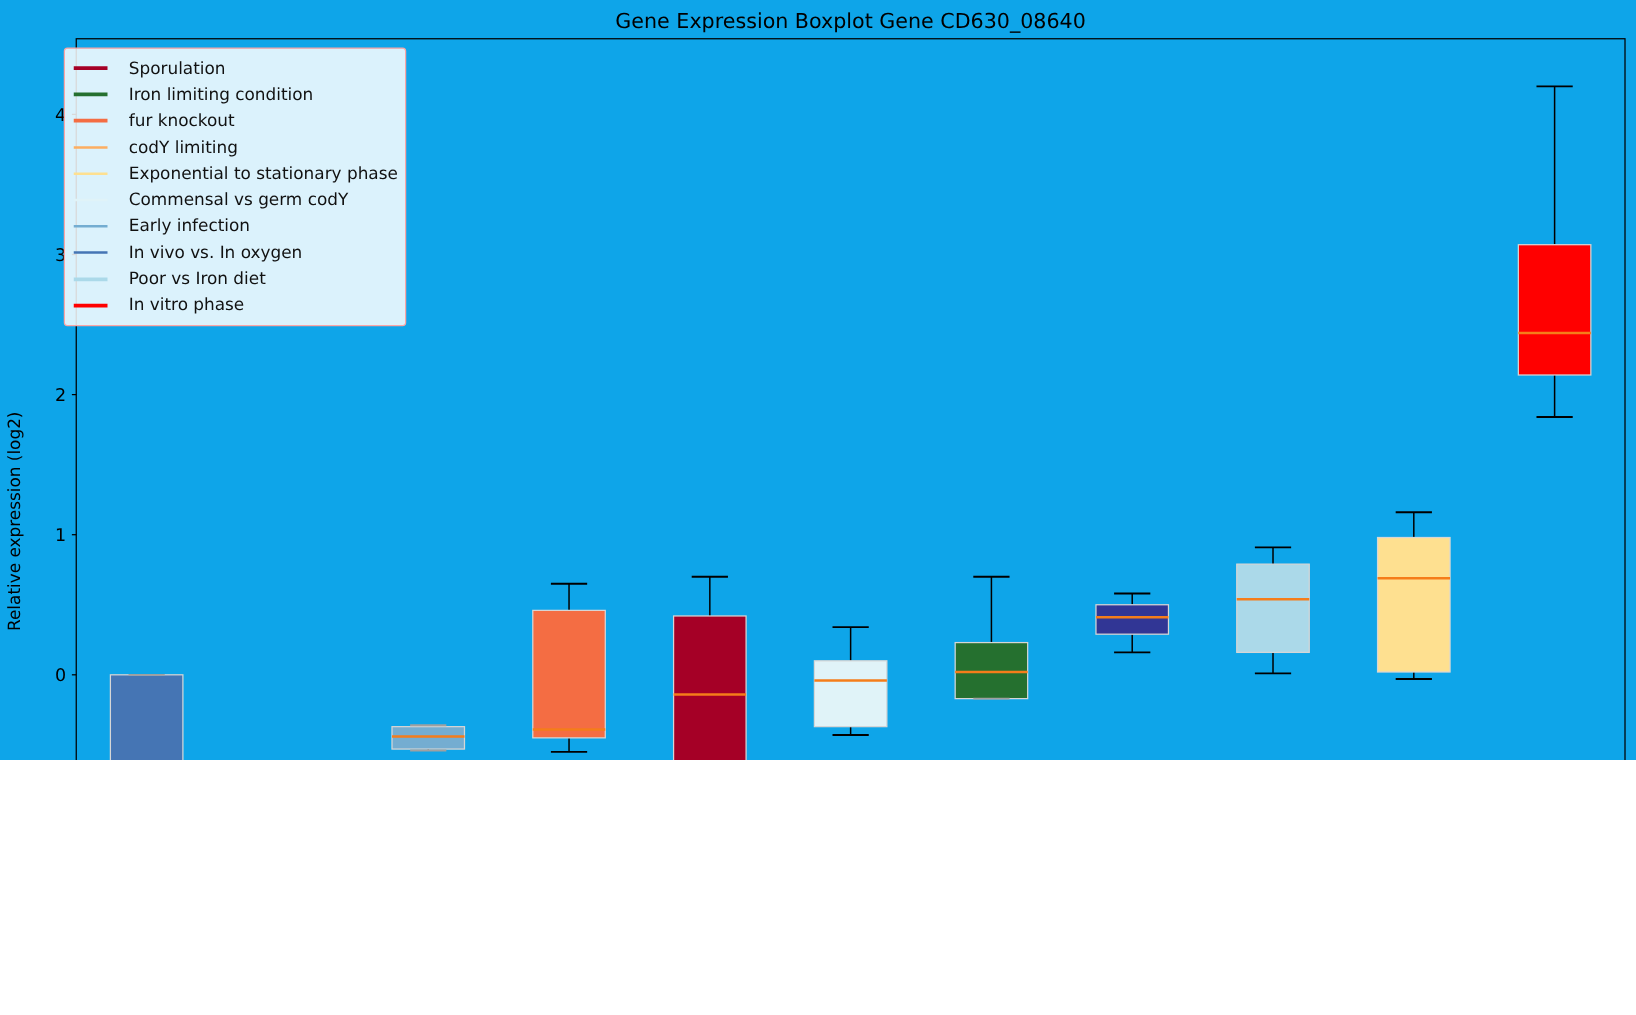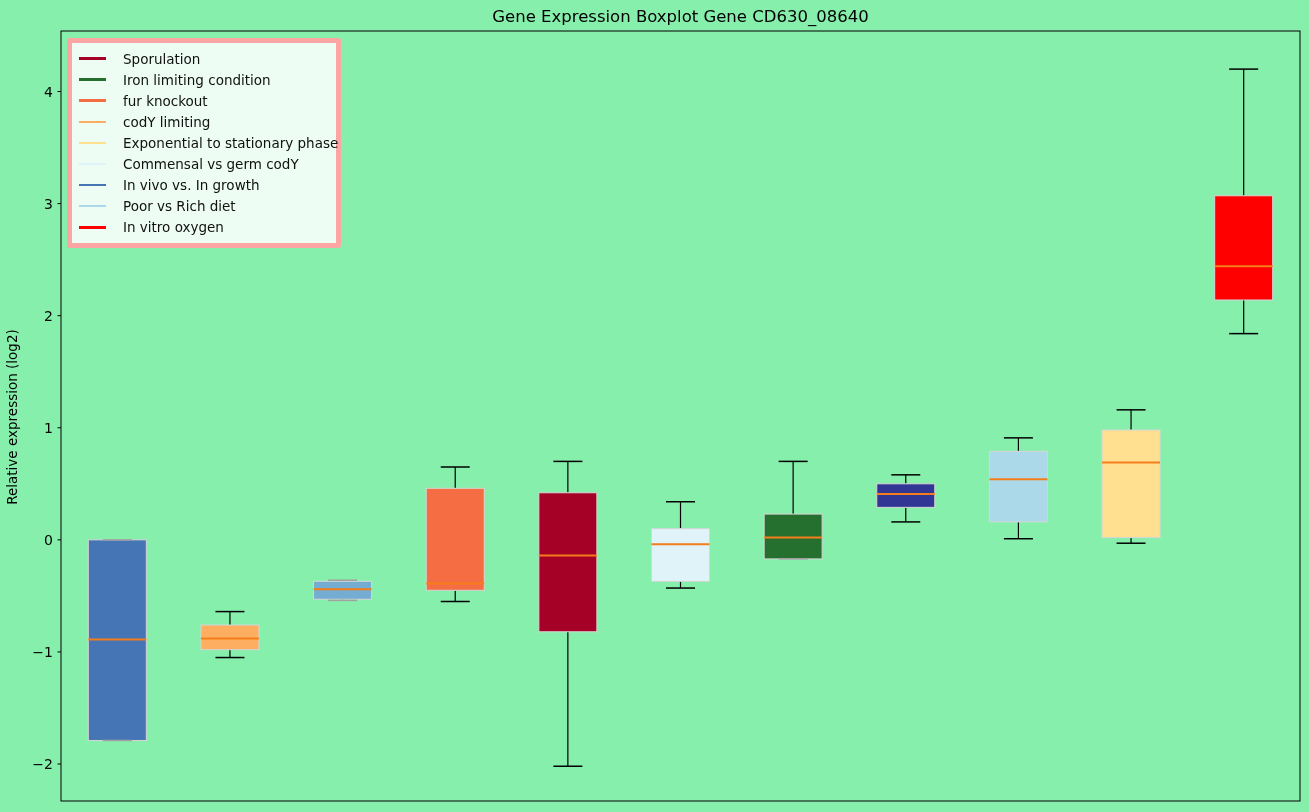--- a/index.html
+++ b/index.html
@@ -1,20 +1,20 @@
 <!DOCTYPE html>
 <html><head>
 <meta charset="utf-8">
 <style>
   html, body { margin: 0; padding: 0; background: #ffffff; }
   #figure {
     position: relative;
     width: 1309px;
-    height: 812px;
-    background: #86efac;
+    height: 608px;
+    background: #0ea5e9;
     font-family: "DejaVu Sans", "Liberation Sans", sans-serif;
     overflow: hidden;
   }
   #chart-title {
     position: absolute;
     left: 61px;
     top: 7px;
     width: 1239px;
     text-align: center;
     font-size: 16.5px;
@@ -29,26 +29,26 @@
     text-align: center;
     font-size: 13.5px;
     color: #000000;
     transform: rotate(-90deg);
     transform-origin: center center;
     white-space: nowrap;
   }
   #plot-svg { position: absolute; left: 0; top: 0; }
   #legend {
     position: absolute;
-    left: 67px;
+    left: 51px;
     top: 38px;
     width: 274px;
     box-sizing: border-box;
     background: rgba(255,255,255,0.85);
-    border: 5px solid #fca5a5;
+    border: 1px solid #fca5a5;
     border-radius: 3px;
     padding: 5px 8px 5px 7px;
   }
   .legend-row {
     display: flex;
     align-items: center;
     height: 21.1px;
   }
   .legend-swatch {
     display: inline-block;
@@ -171,25 +171,29 @@
       </div>
       <div class="legend-row">
         <span class="legend-swatch" style="background: rgb(254, 224, 144);"></span>
         <span class="legend-label">Exponential to stationary phase</span>
       </div>
       <div class="legend-row">
         <span class="legend-swatch" style="background: rgb(224, 243, 248);"></span>
         <span class="legend-label">Commensal vs germ codY</span>
       </div>
       <div class="legend-row">
+        <span class="legend-swatch" style="background: rgb(116, 173, 209);"></span>
+        <span class="legend-label">Early infection</span>
+      </div>
+      <div class="legend-row">
         <span class="legend-swatch" style="background: rgb(69, 117, 180);"></span>
-        <span class="legend-label">In vivo vs. In growth</span>
+        <span class="legend-label">In vivo vs. In oxygen</span>
       </div>
       <div class="legend-row">
         <span class="legend-swatch" style="background: rgb(171, 217, 233);"></span>
-        <span class="legend-label">Poor vs Rich diet</span>
+        <span class="legend-label">Poor vs Iron diet</span>
       </div>
       <div class="legend-row">
         <span class="legend-swatch" style="background: rgb(255, 0, 0);"></span>
-        <span class="legend-label">In vitro oxygen</span>
+        <span class="legend-label">In vitro phase</span>
       </div>
     </div>
 </div>
 
 </body></html>

